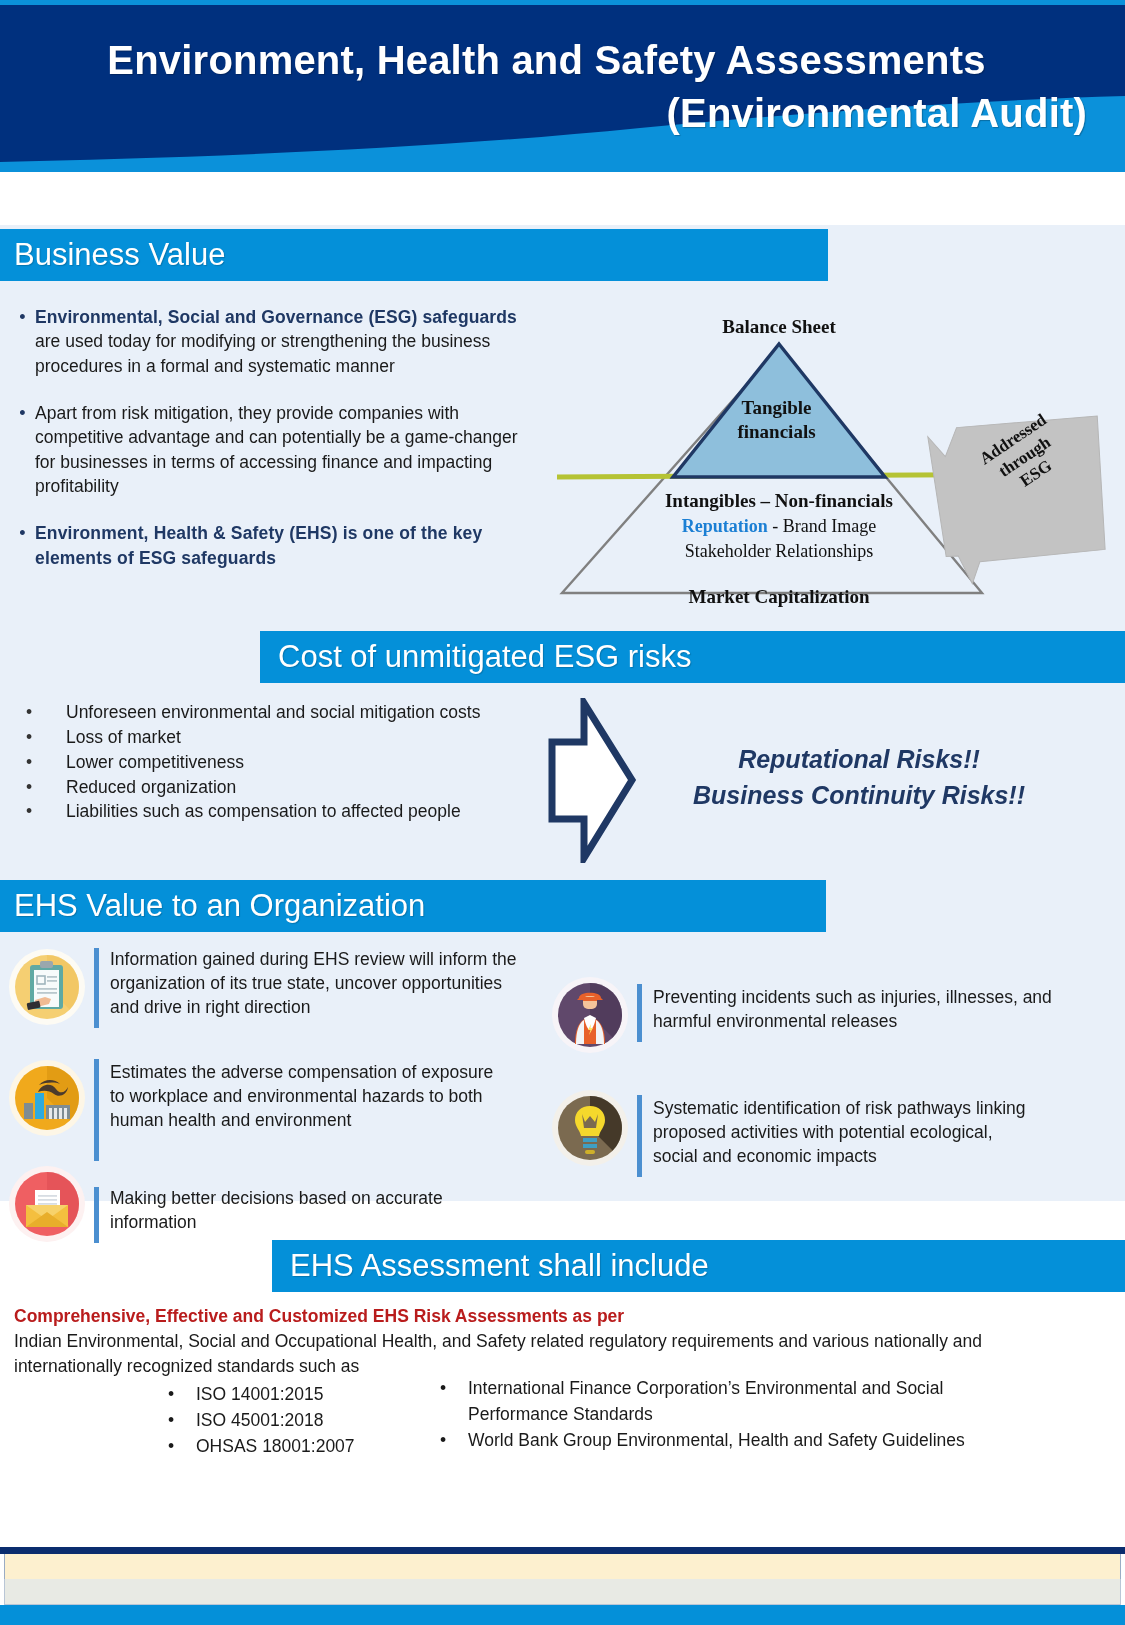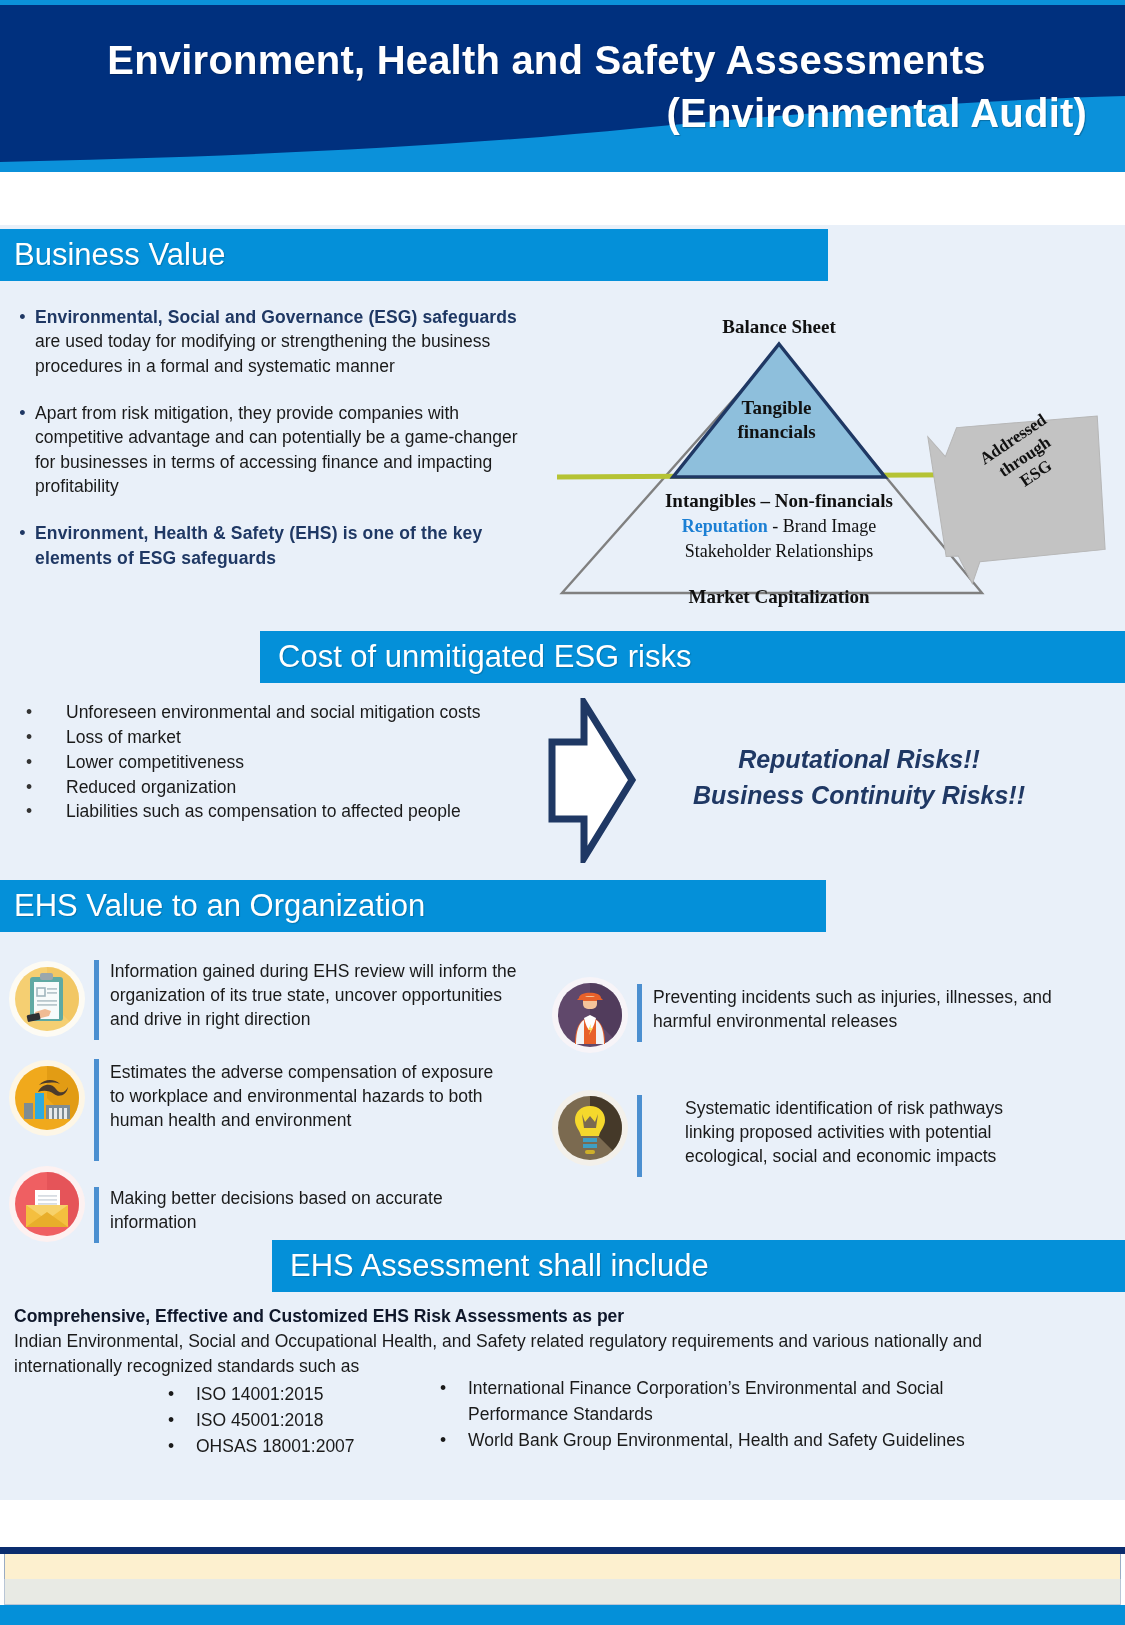--- a/index.html
+++ b/index.html
@@ -5,21 +5,21 @@
 <style>
   * { box-sizing: border-box; margin: 0; padding: 0; }
   html, body {
     width: 1125px; height: 1625px;
     font-family: "Liberation Sans", sans-serif;
     background: #ffffff;
     overflow: hidden;
   }
   .page {
     position: relative;
-    width: 1125px; height: 1500px;
+    width: 1125px; height: 1201px;
     background: #e9f0f9;
   }
 
   
   .header {
     position: absolute; left: 0; top: 0;
     width: 1125px; height: 168px;
     background: #00307e;
     overflow: hidden;
   }
@@ -130,41 +130,41 @@
     font-style: italic;
     line-height: 1.42;
   }
 
   
   .val-item { position: absolute; display: flex; align-items: flex-start; }
   .val-icon { flex: 0 0 auto; width: 78px; height: 78px; position: relative; }
   .val-rule { flex: 0 0 5px; width: 5px; background: #4b8fd0; margin-left: 8px; }
   .val-text { flex: 1; padding-left: 11px; font-size: 17.5px; line-height: 1.36; color: #1a1a1a; }
 
-  #val-1 { left: 8px;   top: 948px;  width: 524px; margin-top: 12px; }
+  #val-1 { left: 8px;   top: 948px;  width: 524px; }
   #val-2 { left: 8px;   top: 1059px; width: 500px; }
   #val-3 { left: 8px;   top: 1165px; width: 500px; }
   #val-4 { left: 551px; top: 976px;  width: 560px; }
   #val-5 { left: 551px; top: 1089px; width: 490px; }
 
   #val-1 .val-rule { height: 80px; }
   #val-2 .val-rule { height: 102px; }
   #val-3 .val-rule { height: 56px; margin-top: 22px; }
   #val-4 .val-rule { height: 58px; margin-top: 8px; }
   #val-5 .val-rule { height: 82px; margin-top: 6px; }
 
   #val-2 .val-text { padding-top: 2px; }
   #val-3 .val-text { padding-top: 22px; }
   #val-4 .val-text { padding-top: 10px; }
-  #val-5 .val-text { padding-top: 8px; margin-left: 32px; }
+  #val-5 .val-text { padding-top: 8px; }
 
   
   .as-head {
     position: absolute; left: 14px; top: 1306px; width: 1030px;
-    color: #0f172a; font-weight: bold; font-size: 17.5px;
+    color: #b91c1c; font-weight: bold; font-size: 17.5px;
   }
   .as-body {
     position: absolute; left: 14px; top: 1329px; width: 1010px;
     color: #1a1a1a; font-size: 17.5px; line-height: 1.43;
   }
   .as-cols { position: absolute; left: 0; top: 1382px; width: 1125px; height: 110px; }
   .as-col { position: absolute; }
   #as-col-left { left: 168px; top: 0; width: 250px; }
   #as-col-right { left: 440px; top: -6px; width: 540px; }
   .as-li { display: flex; font-size: 17.5px; line-height: 1.48; color: #1a1a1a; }

